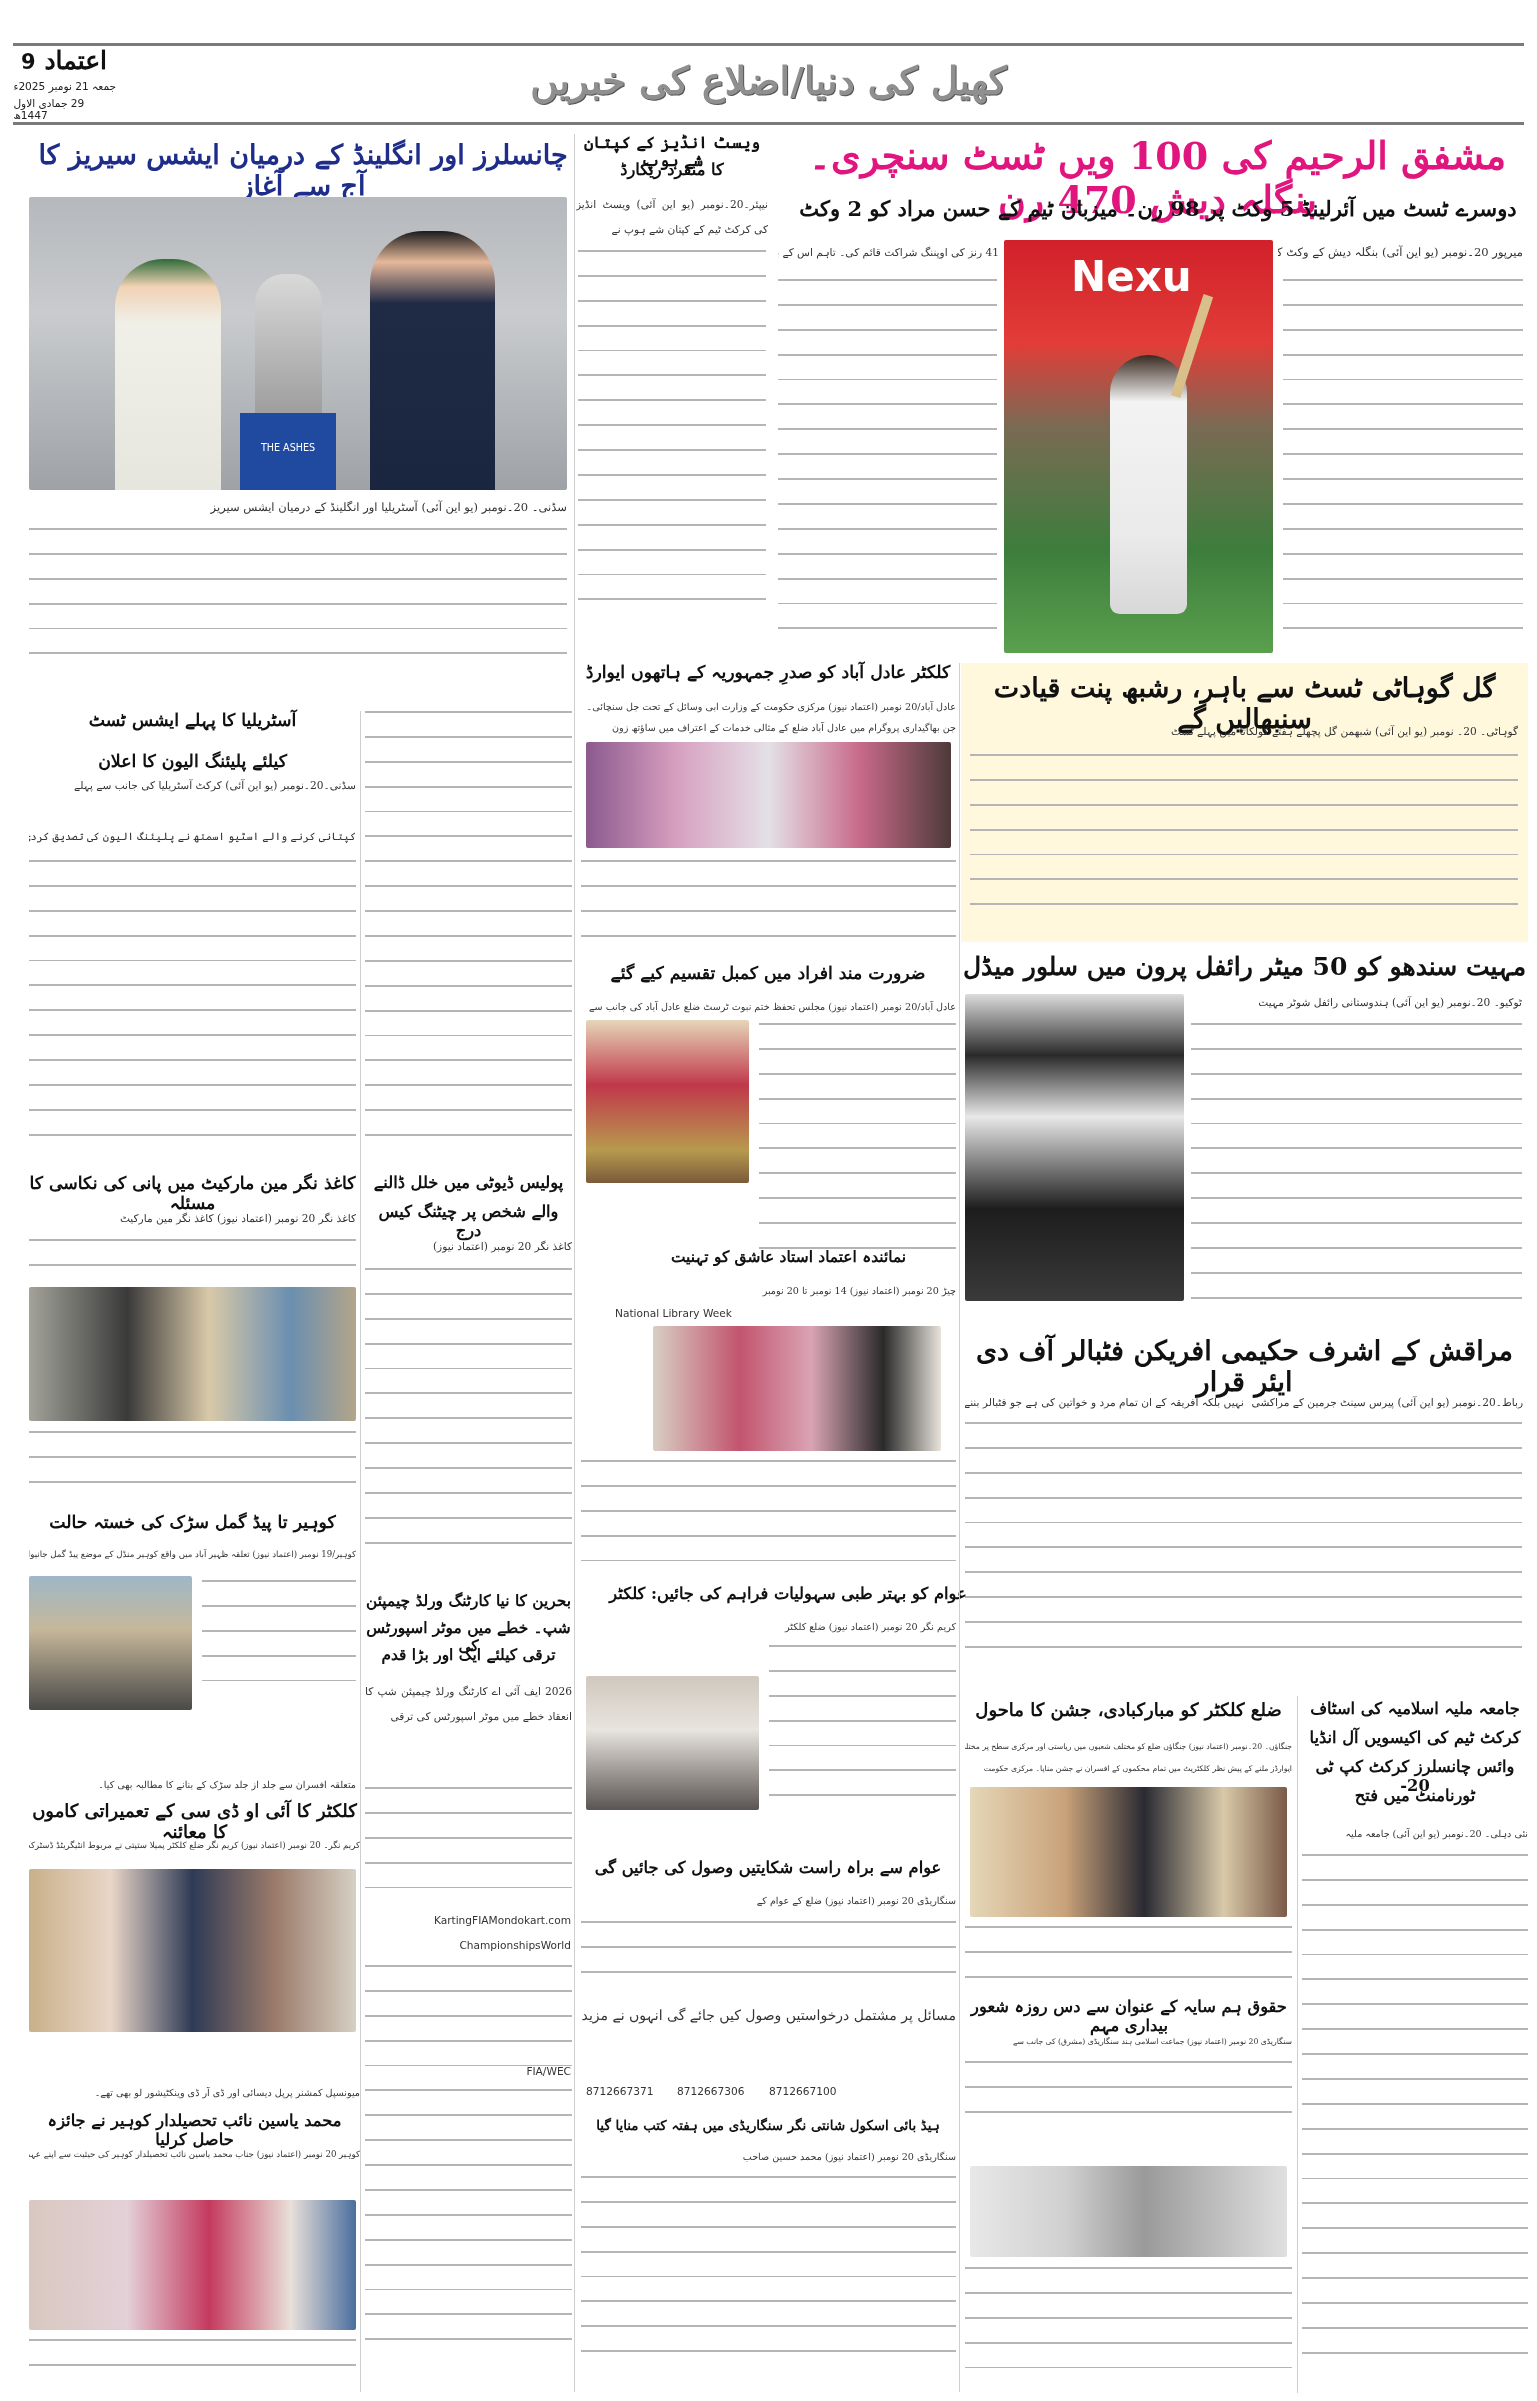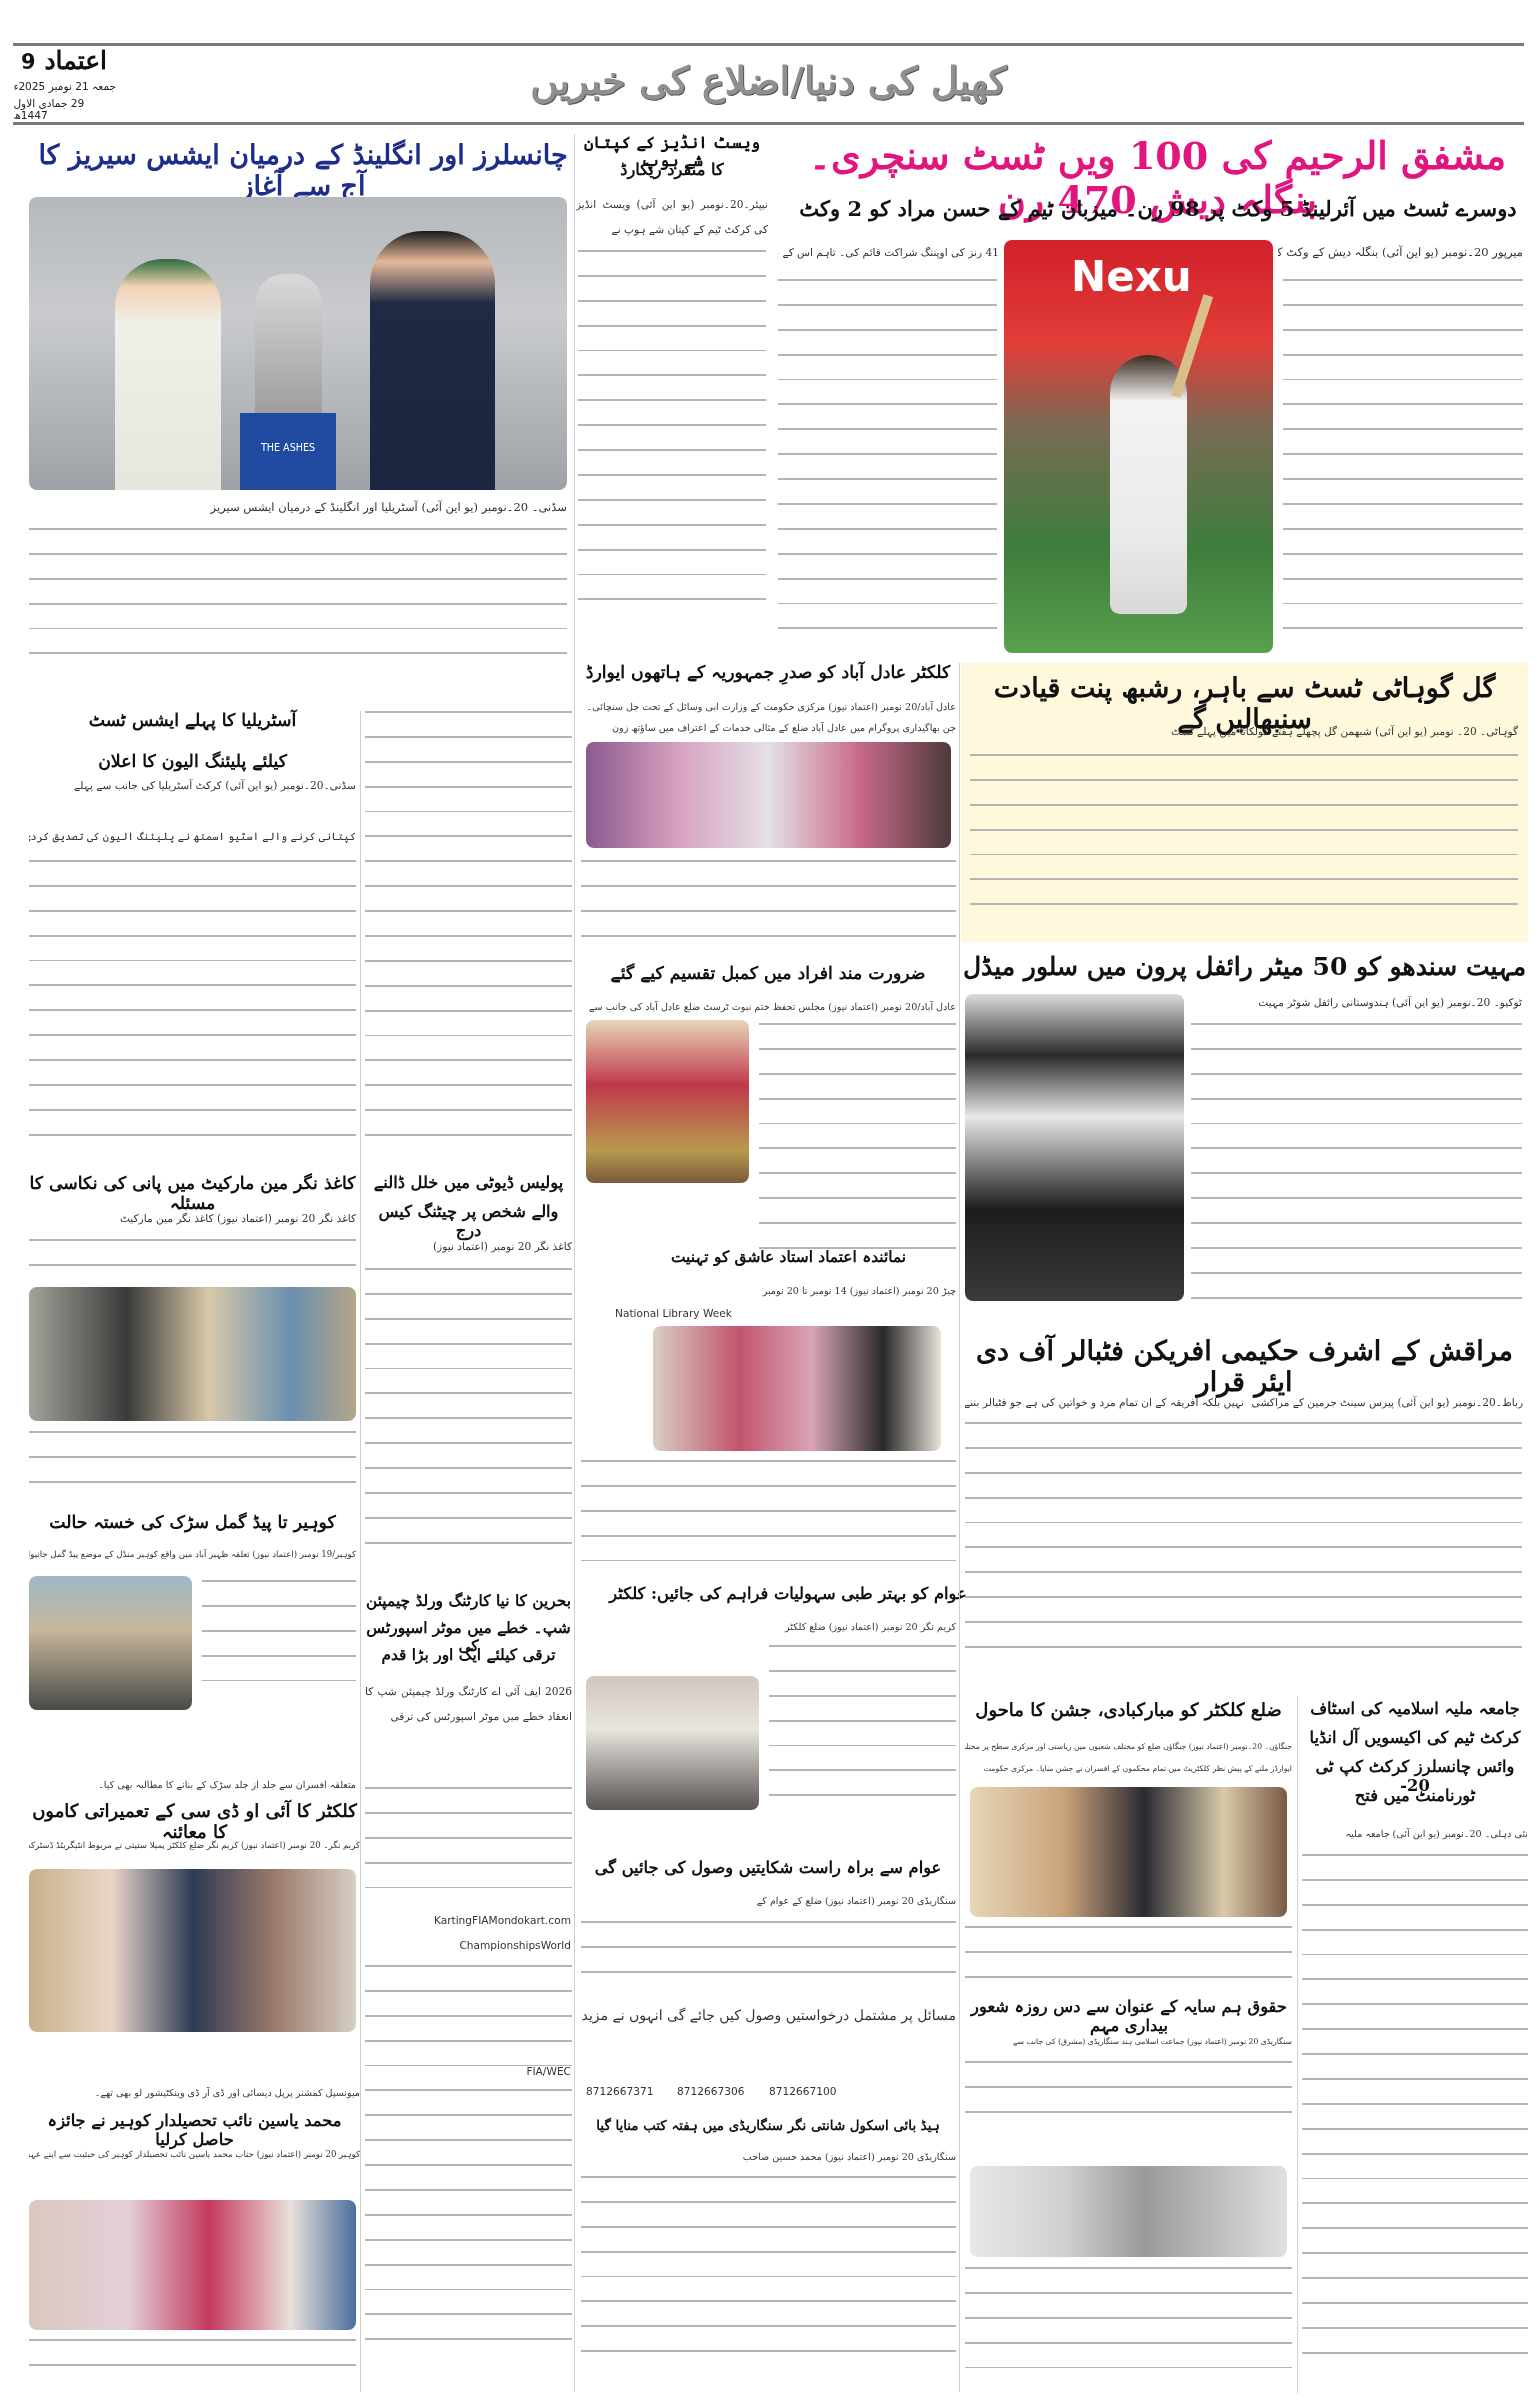--- a/index.html
+++ b/index.html
@@ -9,21 +9,21 @@
   .rule { position: absolute; left: 13.4px; right: 13.4px; height: 2.9px; background: #7a7a7a; }
   .masthead-title { position: absolute; left: 0; width: 1537px; top: 58px; text-align: center; font-family: "DejaVu Serif", serif; font-weight: bold; font-size: 38px; color: #8f8f8f; direction: rtl; letter-spacing: 1px; text-shadow: 1px 1px 0 #555; }
   .logo { position: absolute; left: 17.3px; top: 46px; font-family: "DejaVu Serif", serif; font-weight: bold; font-size: 25px; color: #111; }
   .page-num { font-family: "DejaVu Sans", sans-serif; }
   .dateline { position: absolute; left: 13.4px; font-size: 10.6px; color: #222; direction: rtl; width: 106px; text-align: left; }
   .hl { font-family: "DejaVu Serif", serif; font-weight: bold; direction: rtl; text-align: center; line-height: 1.15; }
   .hl-pink { color: #e0157e; }
   .hl-blue { color: #1f2d8a; }
   .hl-black { color: #111; }
   .body-text { font-family: "DejaVu Serif", serif; font-size: 12.5px; line-height: 25px; color: #333; direction: rtl; text-align: justify; overflow: hidden; }
-  .photo { position: absolute; overflow: hidden; border-radius: 8px; }
+  .photo { position: absolute; overflow: hidden; border-radius: 2px; }
   .yellow-box { position: absolute; background: #fff8dc; }
   .col-line { position: absolute; width: 1px; background: #cfcfcf; }
   .text-lines { position: absolute; overflow: hidden; }
   .text-lines .ln { height: 1.9px; background: #b5b5b5; margin: 0 0 23px 0; }
   .ad-text { font-family: "DejaVu Sans", sans-serif; font-size: 10.6px; color: #333; }
 </style>
 </head>
 <body>
 
 <div class="rule" style="top:43px;"></div>

